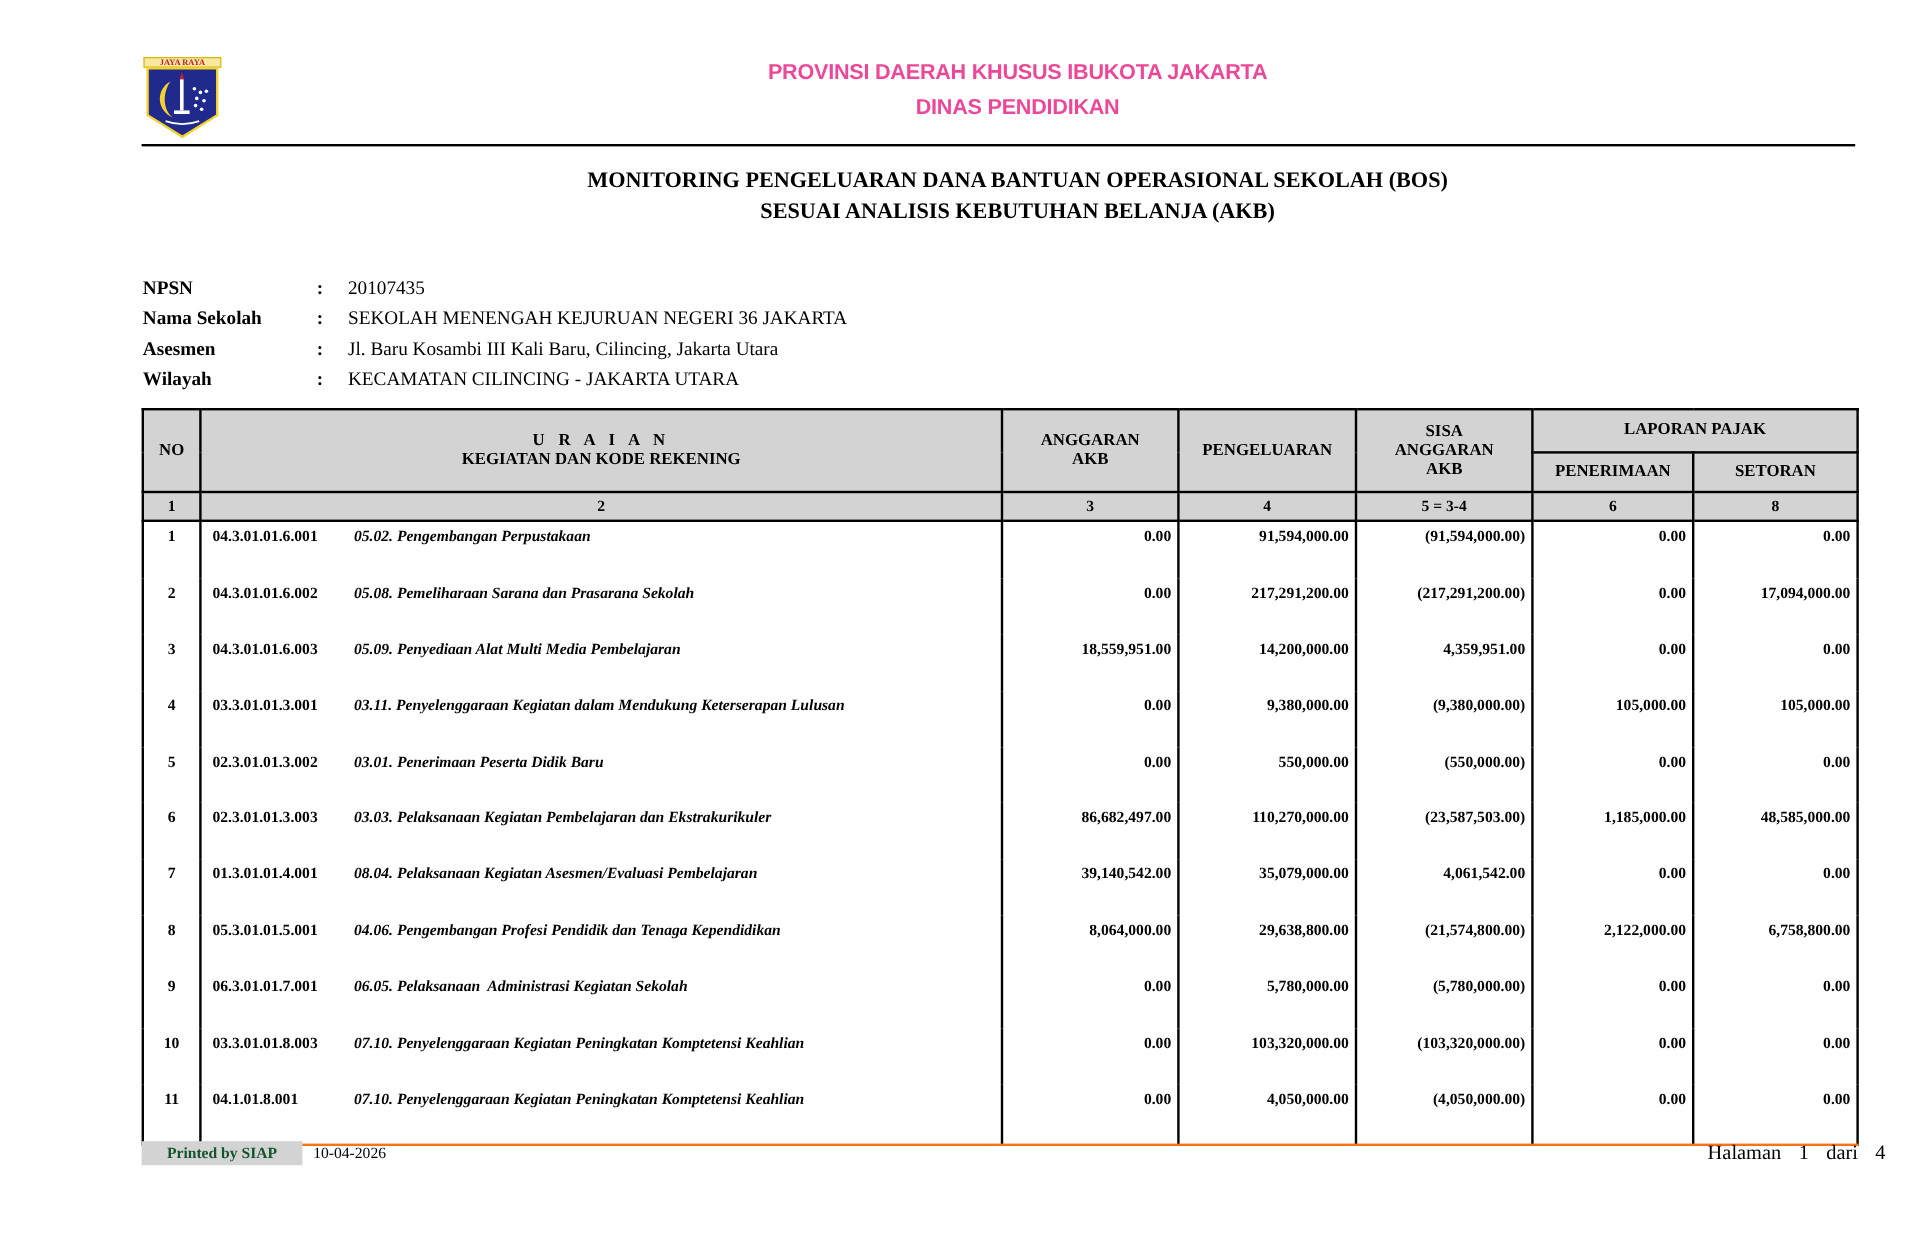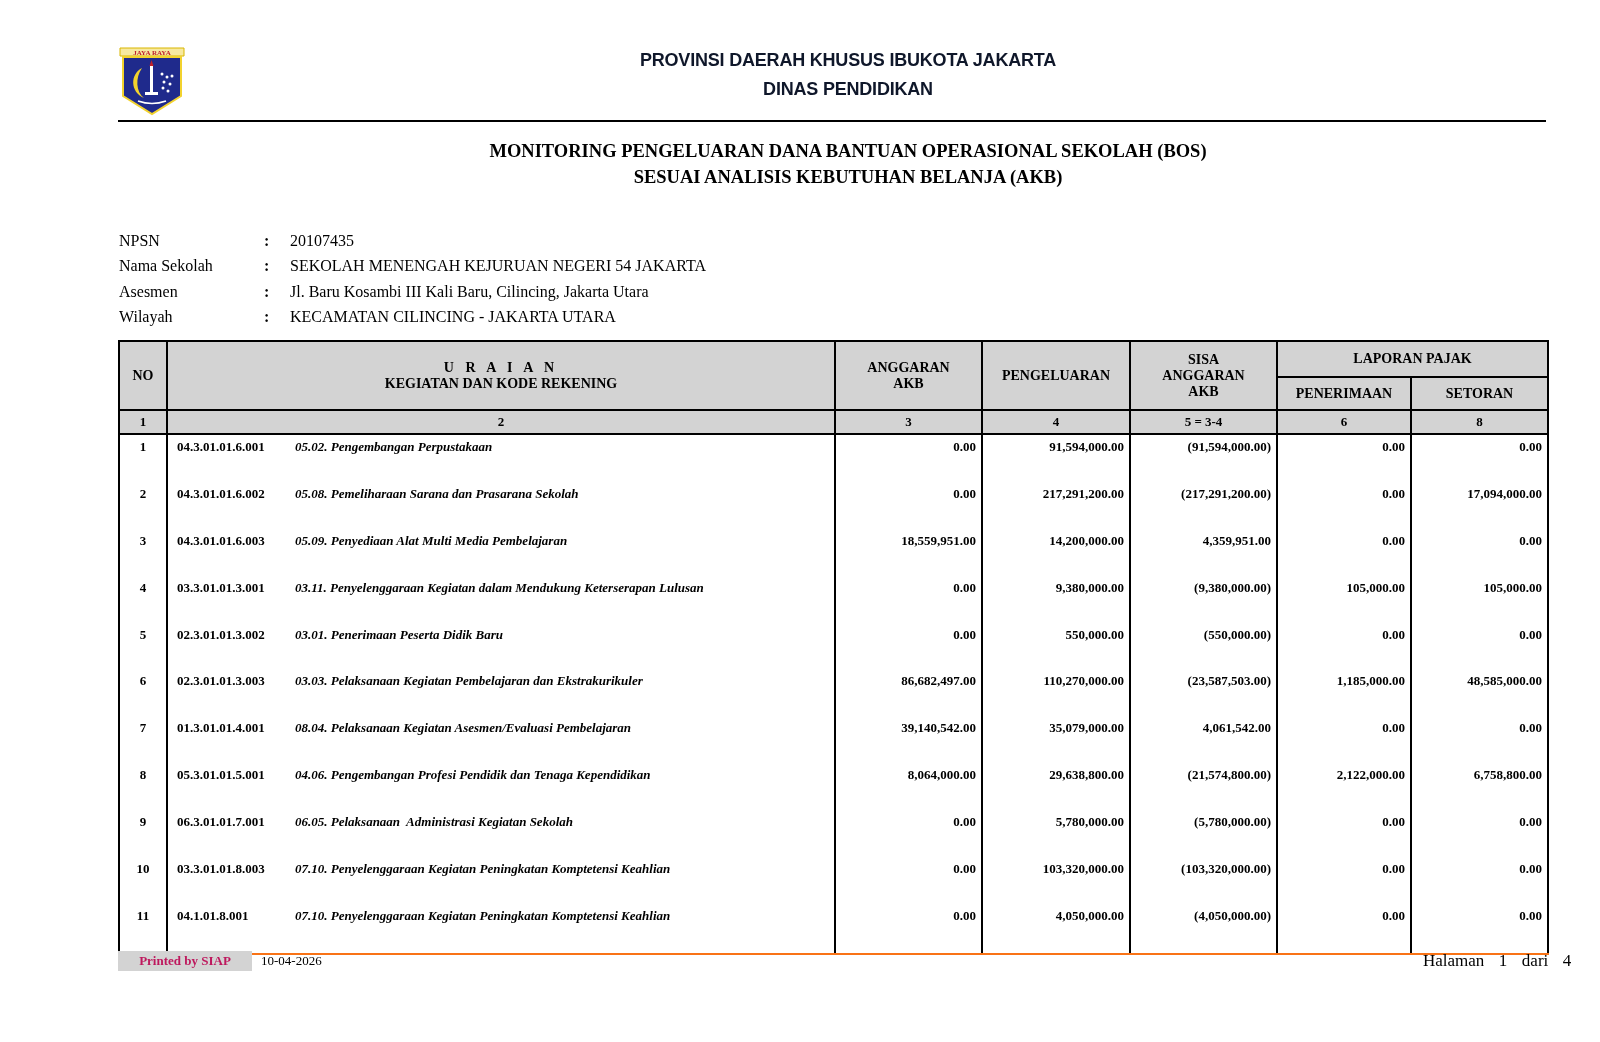--- a/index.html
+++ b/index.html
@@ -1,51 +1,51 @@
 <!DOCTYPE html>
 <html><head>
   <meta charset="utf-8">
   <style>
     html, body { margin: 0; padding: 0; background: #ffffff; }
     body { width: 1600px; height: 1042px; position: relative; overflow: hidden; color: #000; }
     .page { position: absolute; left: 0; top: 0; width: 1600px; height: 1042px; margin-left: 48px; }
 
     .logo { position: absolute; left: 70px; top: 46px; width: 68px; height: 70px; }
     .kop { position: absolute; left: 440px; top: 46px; width: 720px; text-align: center;
-           font-family: "Liberation Sans", sans-serif; font-weight: bold; color: #0f172a; font-size: 18px; letter-spacing: -0.2px; }
+           font-family: "Liberation Sans", sans-serif; font-weight: bold; color: #ec4899; font-size: 18px; letter-spacing: -0.2px; }
     .kop div { height: 29px; line-height: 29px; }
     .kop-rule { position: absolute; left: 70px; top: 120px; width: 1428px; height: 0; border-top: 2px solid #000; }
 
     .titles { position: absolute; left: 300px; top: 139px; width: 1000px; text-align: center;
               font-family: "Liberation Serif", serif; font-weight: bold; }
     .titles .t1 { font-size: 18.5px; height: 25px; line-height: 25px; }
     .titles .t2 { font-size: 18.5px; height: 26px; line-height: 26px; }
     .titles .t3 { font-size: 16px; height: 27px; line-height: 27px; }
 
     .info { position: absolute; left: 71px; top: 231px; font-family: "Liberation Serif", serif; font-size: 16px; }
     .info-row { height: 25.3px; line-height: 20px; display: flex; }
-    .info-label { width: 145px; font-weight: normal; }
+    .info-label { width: 145px; font-weight: bold; }
     .info-colon { width: 26px; font-weight: bold; }
     .info-value { white-space: nowrap; }
 
     table.rpt { position: absolute; left: 70px; top: 340px; width: 1429px; border-collapse: collapse;
                 font-family: "Liberation Serif", serif; font-size: 13px; table-layout: fixed; }
     table.rpt th { background: #d3d3d3; border: 2px solid #000; font-weight: bold; font-size: 14px; text-align: center; padding: 0; line-height: 16px; }
     table.rpt thead tr.h1 th { height: 34px; }
     table.rpt thead tr.h2 th { height: 31px; }
     table.rpt thead tr.h3 th { height: 22px; font-size: 13px; }
     table.rpt td { border-left: 2px solid #000; border-right: 2px solid #000; font-weight: bold; vertical-align: top; padding: 4px 5px 0 5px; height: 42.9px; white-space: nowrap; }
     table.rpt tbody tr:last-child td { border-bottom: 2px solid #f97316; height: 45px; }
     td.no { text-align: center; }
     td.num { text-align: right; }
     .code { display: inline-block; width: 118px; padding-left: 4px; }
     .act { font-style: italic; }
     .spaced { letter-spacing: 4px; }
 
-    .footer-stamp { position: absolute; left: 70px; top: 951px; width: 134px; height: 20px; background: #d3d3d3; color: #be185d;
+    .footer-stamp { position: absolute; left: 70px; top: 951px; width: 134px; height: 20px; background: #d3d3d3; color: #14532d;
                     font-family: "Liberation Serif", serif; font-size: 13px; font-weight: bold; text-align: center; line-height: 20px; }
     .footer-date { position: absolute; left: 213px; top: 953px; font-family: "Liberation Serif", serif; font-size: 13px; }
     .footer-page { position: absolute; left: 1375px; top: 951px; font-family: "Liberation Serif", serif; font-size: 17px; word-spacing: 3px; }
   </style>
 </head>
 <body>
 
 <div class="page">
 
   <svg class="logo" viewBox="0 0 68 70">
@@ -79,21 +79,21 @@
 
   <div class="info">
     <div class="info-row">
       <span class="info-label">NPSN</span>
       <span class="info-colon">:</span>
       <span class="info-value">20107435</span>
     </div>
     <div class="info-row">
       <span class="info-label">Nama Sekolah</span>
       <span class="info-colon">:</span>
-      <span class="info-value">SEKOLAH MENENGAH KEJURUAN NEGERI 54 JAKARTA</span>
+      <span class="info-value">SEKOLAH MENENGAH KEJURUAN NEGERI 36 JAKARTA</span>
     </div>
     <div class="info-row">
       <span class="info-label">Asesmen</span>
       <span class="info-colon">:</span>
       <span class="info-value">Jl. Baru Kosambi III Kali Baru, Cilincing, Jakarta Utara</span>
     </div>
     <div class="info-row">
       <span class="info-label">Wilayah</span>
       <span class="info-colon">:</span>
       <span class="info-value">KECAMATAN CILINCING - JAKARTA UTARA</span>

